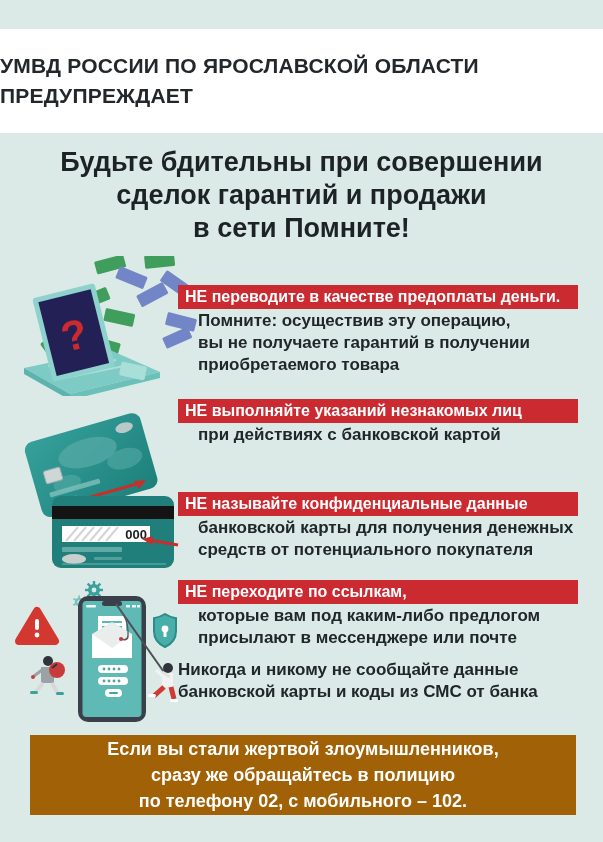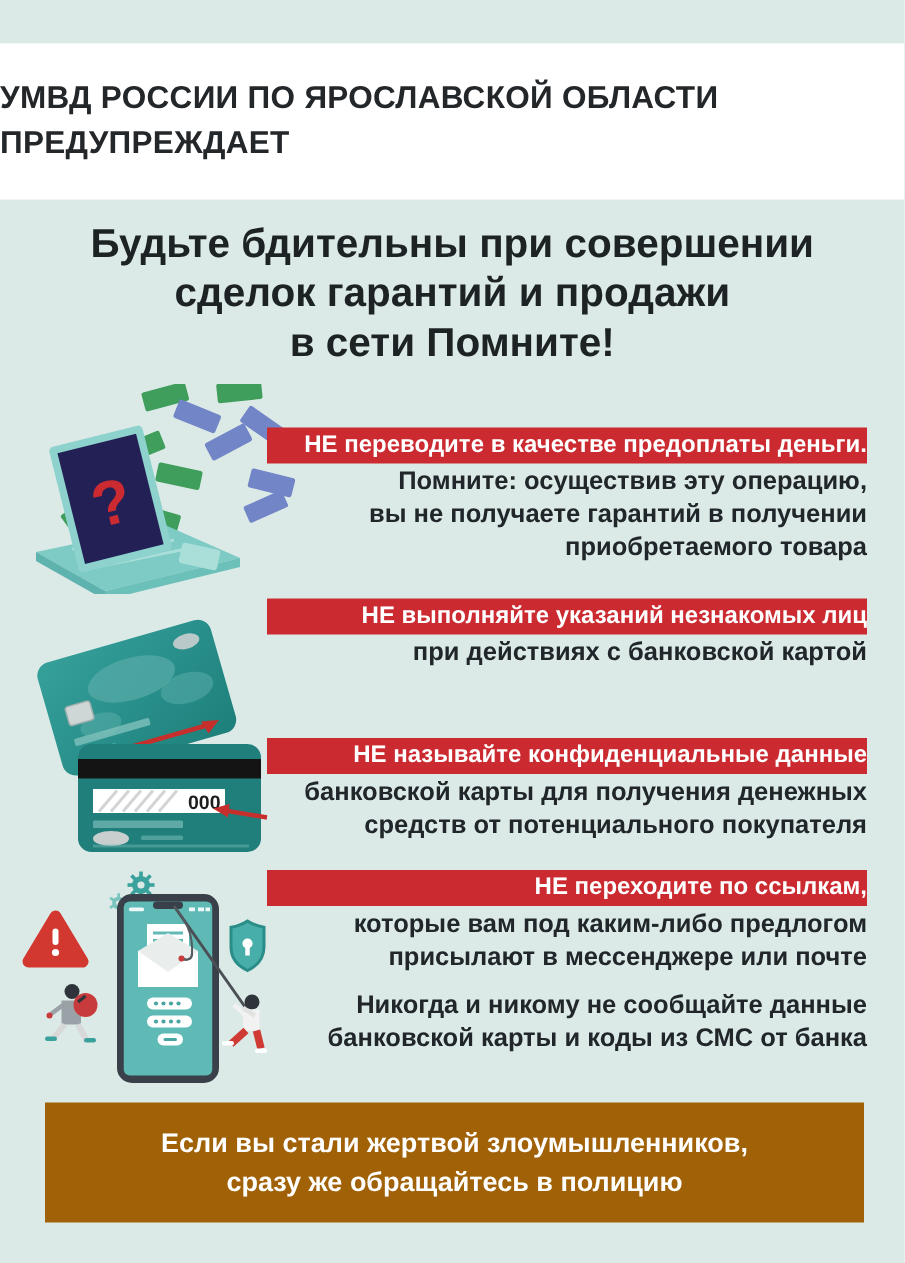--- a/index.html
+++ b/index.html
@@ -13,32 +13,32 @@
     background:#ffffff; display:flex; flex-direction:column; justify-content:center;
   }
   .title-line{
     text-align:left; font-size:21px; font-weight:bold; color:#24272a;
     line-height:30px; letter-spacing:.2px;
   }
   .subtitle{
     position:absolute; top:146px; left:0; width:603px; text-align:center;
     font-weight:bold; font-size:27px; line-height:33px; color:#1d2224;
   }
-  .warning{ position:absolute; left:178px; width:400px;text-align:right; }
+  .warning{ position:absolute; left:178px; width:400px; }
   .w1{top:285px;} .w2{top:399px;} .w3{top:492px;} .w4{top:580px;}
   .wlabel{
     background:#cb2a30; color:#ffffff; font-weight:bold; font-size:16px;
     height:24px; line-height:24px; padding-left:7px; box-sizing:border-box;
     white-space:nowrap; width:400px;
   }
   .wline{
     font-weight:bold; font-size:17px; line-height:22px; color:#20262a;
     white-space:nowrap;
   }
-  .wbody{ margin-top:1px; }
+  .wbody{ margin-top:1px;margin-left:20px; }
   .wextra{ margin-top:10px; }
   .footer-box{
     position:absolute; left:30px; top:735px; width:546px; height:80px;
     background:#a16207; color:#ffffff; display:flex; flex-direction:column;
     justify-content:center; text-align:center;
     font-weight:bold; font-size:18px; line-height:26px;
   }
   .illu{ position:absolute; }
   .il-laptop{ left:2px; top:256px; }
   .il-cards{ left:22px; top:410px; }
@@ -296,15 +296,16 @@
     </div>
     <div class="wextra">
       <div class="wline">Никогда и никому не сообщайте данные</div>
       <div class="wline">банковской карты и коды из СМС от банка</div>
     </div>
   </section>
 
   <div class="footer-box">
     <div>Если вы стали жертвой злоумышленников,</div>
     <div>сразу же обращайтесь в полицию</div>
+    <div>по телефону 02, с мобильного – 102.</div>
   </div>
 
 </div>
 
 </body></html>

